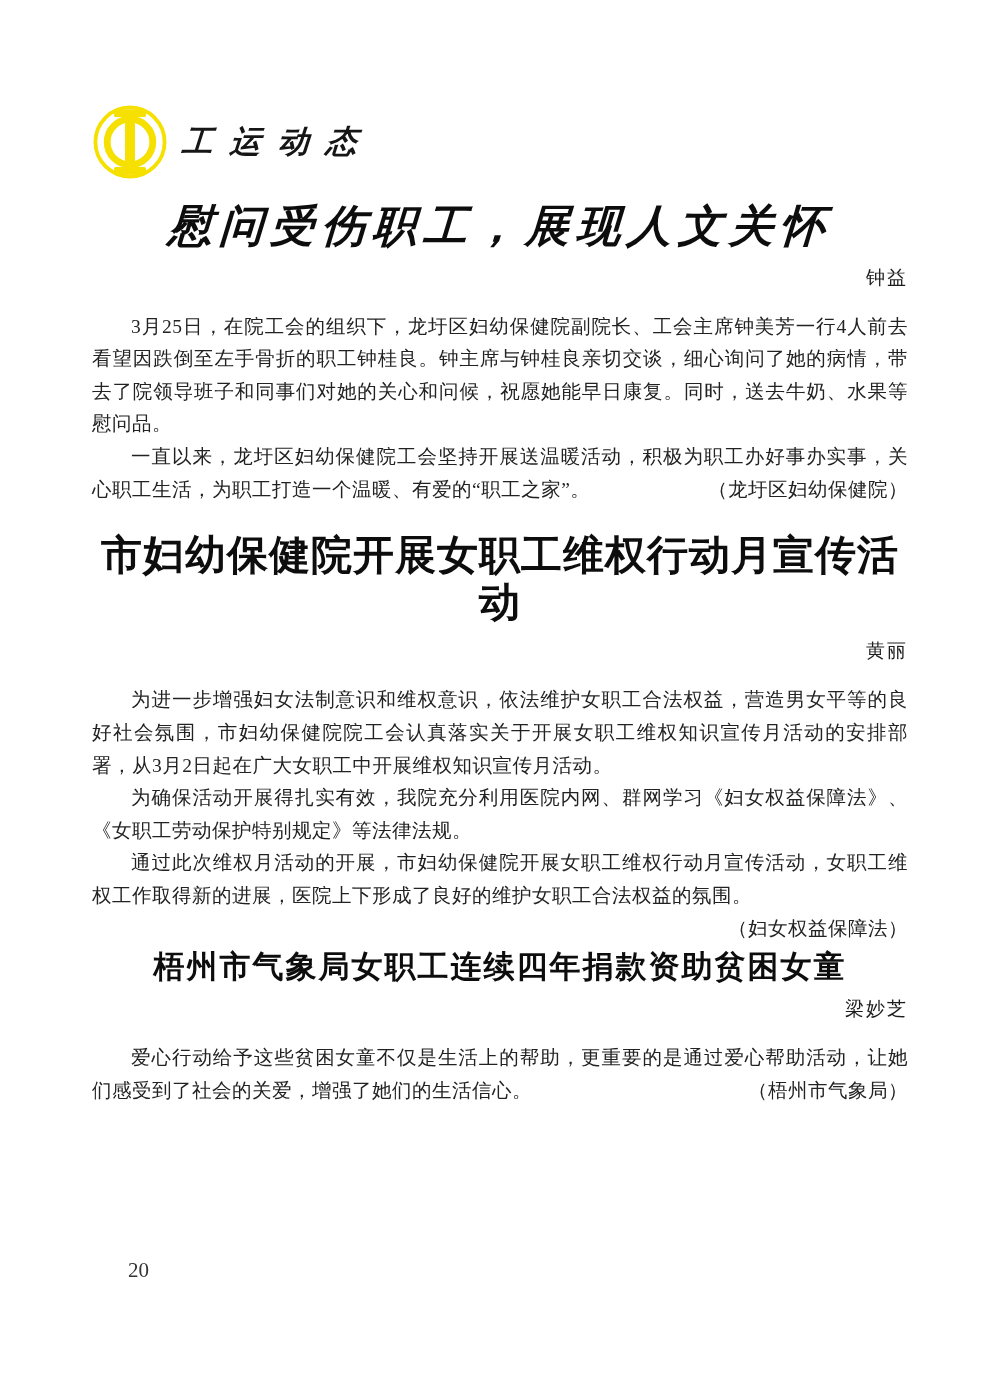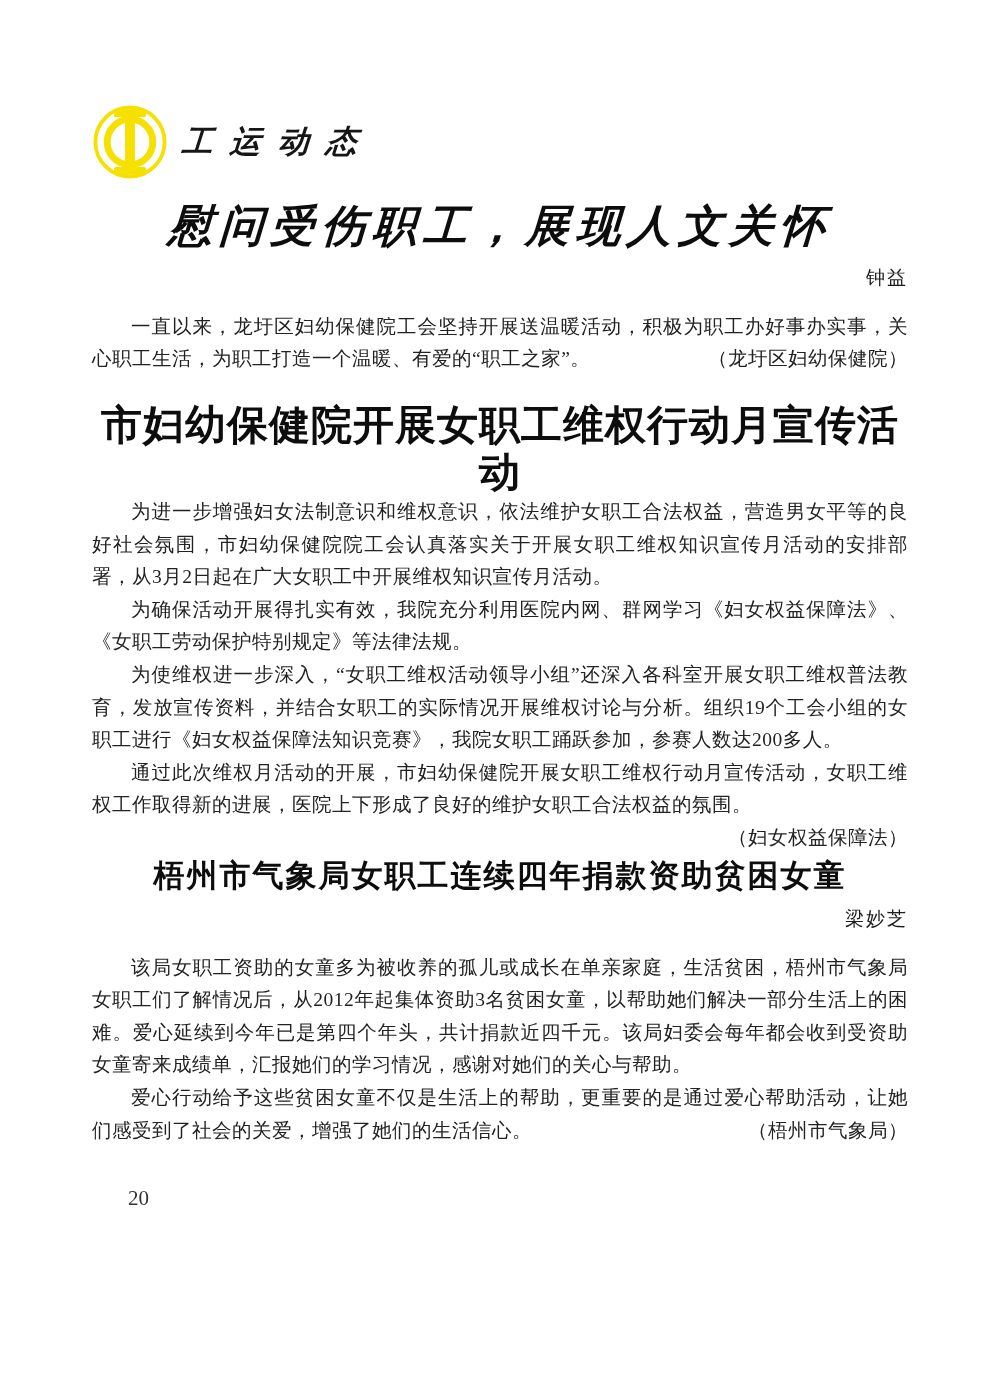--- a/index.html
+++ b/index.html
@@ -84,21 +84,21 @@
   }
   .attribution {
     float: right;
     text-indent: 0;
     letter-spacing: 0.5px;
   }
   
   .page-number {
     position: absolute;
     left: 128px;
-    top: 1186px;
+    top: 1258px;
     font-size: 21px;
     color: #333333;
     font-family: "Liberation Serif", "DejaVu Serif", serif;
   }
 </style>
 </head>
 <body>
 
 <div class="page">
 
@@ -114,38 +114,38 @@
         <rect x="29" y="83" width="42" height="10" rx="2"></rect>
       </g>
     </svg>
     <div class="masthead-title">工运动态</div>
   </div>
 
   <div class="article">
     <h1 class="article-title title-brush">慰问受伤职工，展现人文关怀</h1>
     <div class="article-author">钟益</div>
     <div class="article-body">
+      <p>3月25日，在院工会的组织下，龙圩区妇幼保健院副院长、工会主席钟美芳一行4人前去看望因跌倒至左手骨折的职工钟桂良。钟主席与钟桂良亲切交谈，细心询问了她的病情，带去了院领导班子和同事们对她的关心和问候，祝愿她能早日康复。同时，送去牛奶、水果等慰问品。</p>
       <p><span>一直以来，龙圩区妇幼保健院工会坚持开展送温暖活动，积极为职工办好事办实事，关心职工生活，为职工打造一个温暖、有爱的“职工之家”。</span><span class="attribution">（龙圩区妇幼保健院）</span></p>
     </div>
   </div>
 
   <div class="article">
     <h1 class="article-title title-song">市妇幼保健院开展女职工维权行动月宣传活动</h1>
+    <div class="article-author">黄丽</div>
     <div class="article-body">
       <p>为进一步增强妇女法制意识和维权意识，依法维护女职工合法权益，营造男女平等的良好社会氛围，市妇幼保健院院工会认真落实关于开展女职工维权知识宣传月活动的安排部署，从3月2日起在广大女职工中开展维权知识宣传月活动。</p>
       <p>为确保活动开展得扎实有效，我院充分利用医院内网、群网学习《妇女权益保障法》、《女职工劳动保护特别规定》等法律法规。</p>
-      <p>为使维权进一步深入，“女职工维权活动领导小组”还深入各科室开展女职工维权普法教育，发放宣传资料，并结合女职工的实际情况开展维权讨论与分析。组织19个工会小组的女职工进行《妇女权益保障法知识竞赛》，我院女职工踊跃参加，参赛人数达200多人。</p>
       <p><span>通过此次维权月活动的开展，市妇幼保健院开展女职工维权行动月宣传活动，女职工维权工作取得新的进展，医院上下形成了良好的维护女职工合法权益的氛围。</span><span class="attribution">（妇女权益保障法）</span></p>
     </div>
   </div>
 
   <div class="article">
     <h1 class="article-title title-round">梧州市气象局女职工连续四年捐款资助贫困女童</h1>
     <div class="article-author">梁妙芝</div>
     <div class="article-body">
-      <p>该局女职工资助的女童多为被收养的孤儿或成长在单亲家庭，生活贫困，梧州市气象局女职工们了解情况后，从2012年起集体资助3名贫困女童，以帮助她们解决一部分生活上的困难。爱心延续到今年已是第四个年头，共计捐款近四千元。该局妇委会每年都会收到受资助女童寄来成绩单，汇报她们的学习情况，感谢对她们的关心与帮助。</p>
       <p><span>爱心行动给予这些贫困女童不仅是生活上的帮助，更重要的是通过爱心帮助活动，让她们感受到了社会的关爱，增强了她们的生活信心。</span><span class="attribution">（梧州市气象局）</span></p>
     </div>
   </div>
 
   <div class="page-number">20</div>
 
 </div>
 
 </body></html>

